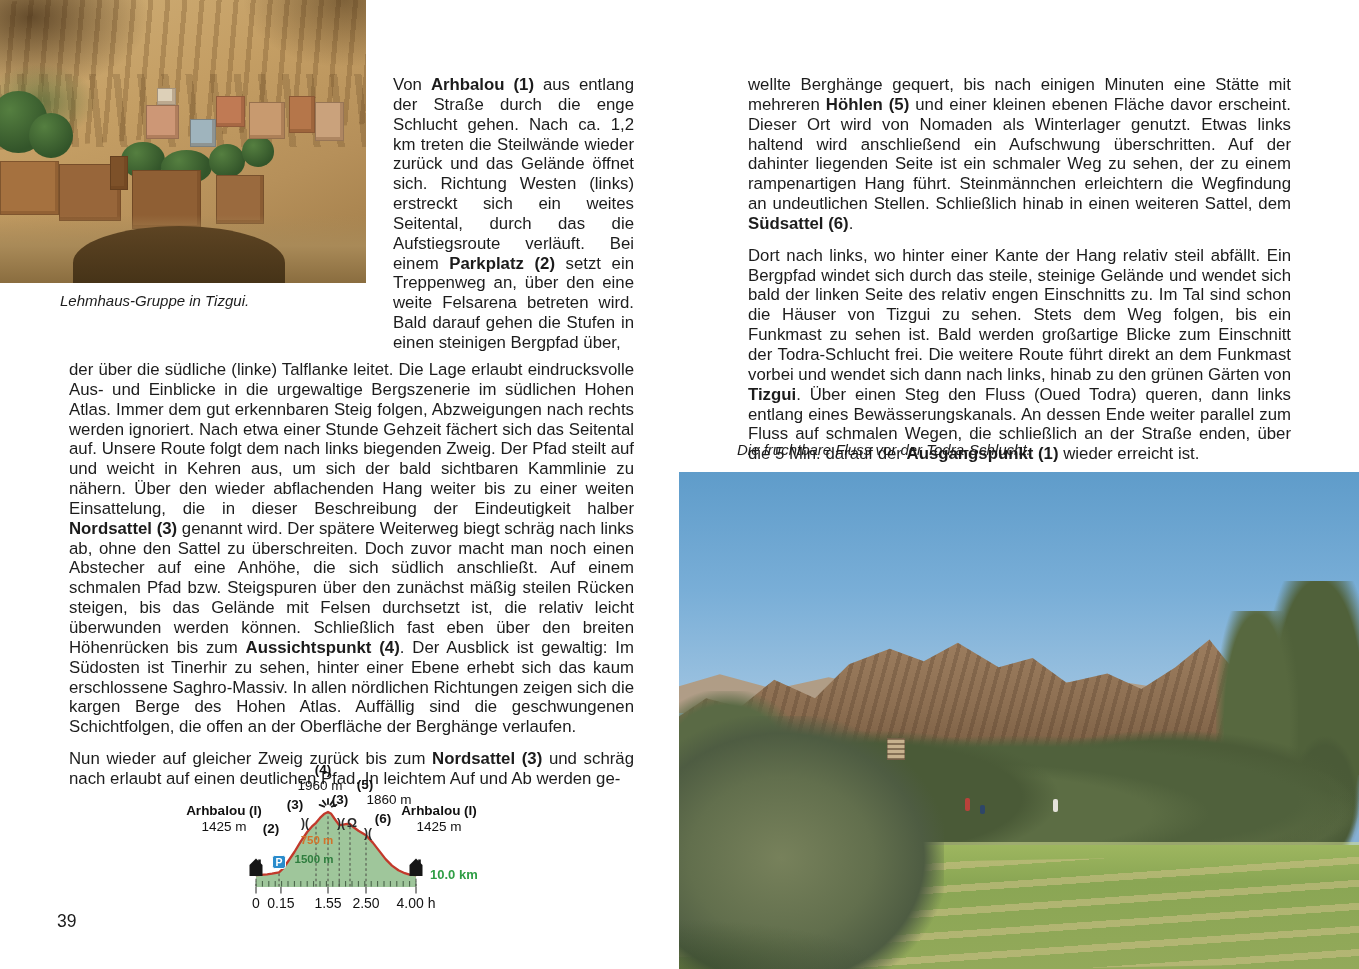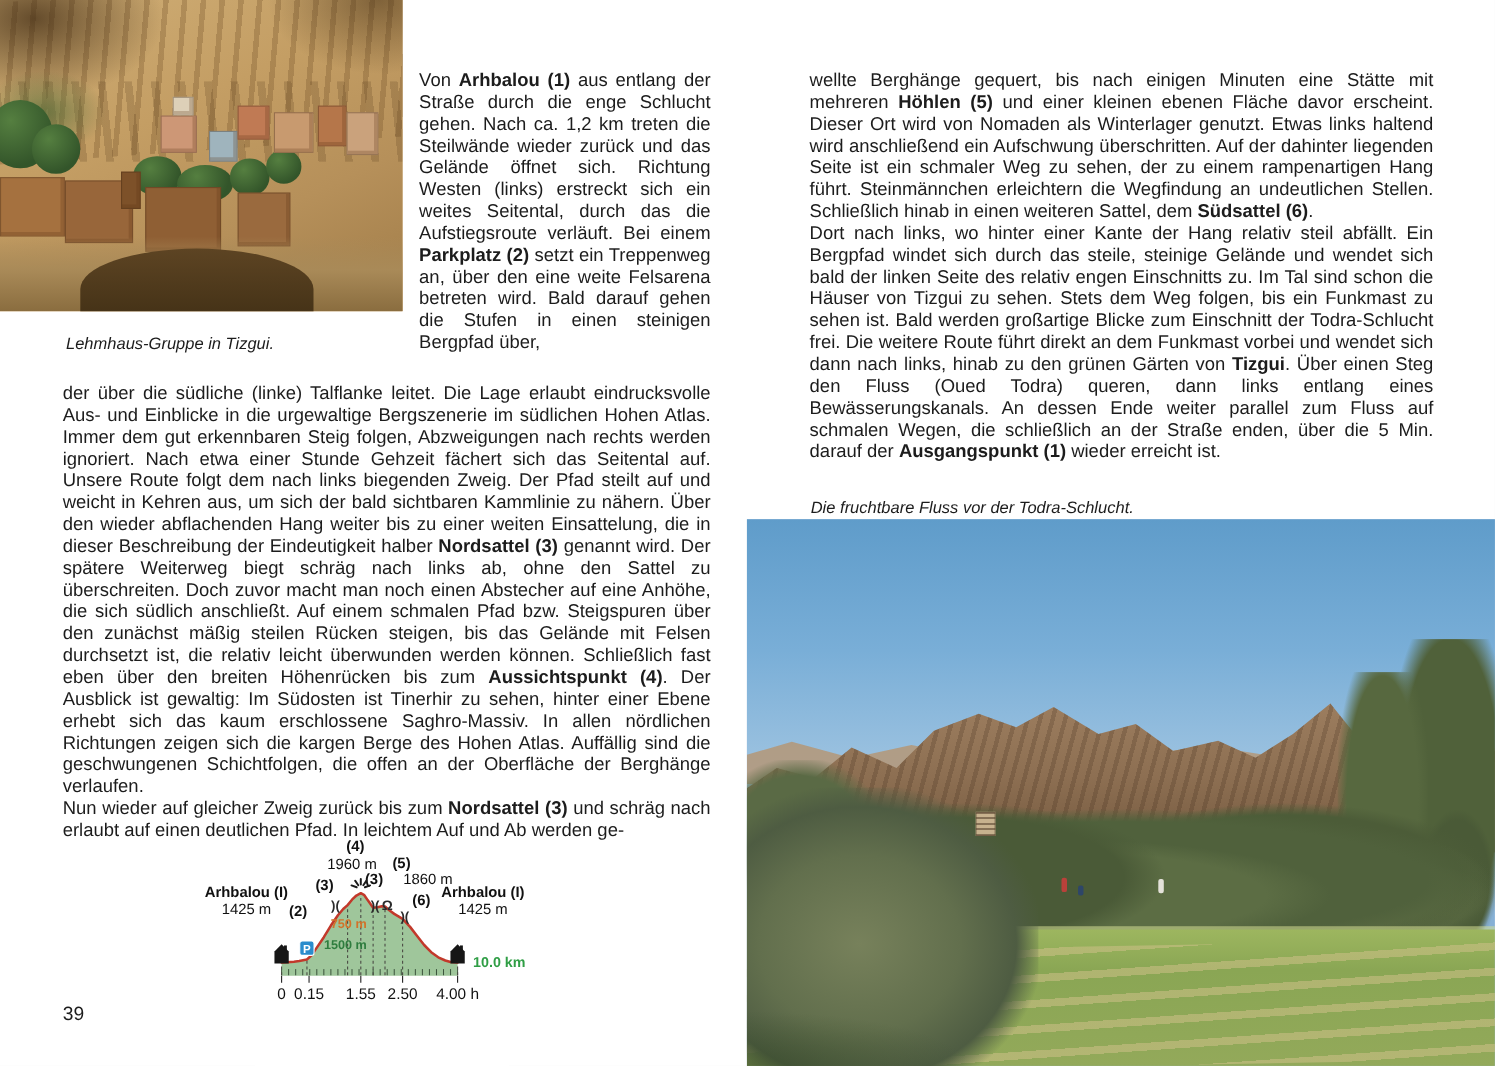--- a/index.html
+++ b/index.html
@@ -2,26 +2,26 @@
 <html><head>
 <meta charset="utf-8">
 <style>
   html,body{margin:0;padding:0;background:#e8e8e8;}
   .page{position:relative;width:1359px;height:969px;background:#ffffff;overflow:hidden;
         font-family:"Liberation Sans",sans-serif;color:#1b1b1b;}
   .page *{box-sizing:border-box;}
   .abs{position:absolute;}
   
   .bodytext{font-size:16.8px;line-height:19.85px;text-align:justify;color:#1c1c1c;}
-  .bodytext p{margin:0;}
+  .bodytext p{margin:12px;}
   .bodytext b{font-weight:bold;}
   .narrow{left:381px;top:63px;width:265px;}
   .fullw{left:57px;top:348px;width:589px;}
   .rightcol{left:736px;top:63px;width:567px;}
-  .caption{font-size:15px;font-style:italic;color:#1c1c1c;margin-top:12px;}
+  .caption{font-size:15px;font-style:italic;color:#1c1c1c;}
   .cap1{left:60px;top:292px;width:320px;}
   .cap2{left:737px;top:441px;width:600px;}
   .pagenum{left:57px;top:911px;font-size:17.5px;color:#1b1b1b;}
   
   .photo1{left:0;top:0;width:366px;height:283px;overflow:hidden;background:#c29c63;}
   .photo1 div{position:absolute;}
   .p1-bg{inset:0;background:linear-gradient(155deg,#cfae76 0%,#c49e64 38%,#b6905a 68%,#a07c48 100%);}
   .p1-strata{left:-5%;top:-4%;width:115%;height:52%;
      background:repeating-linear-gradient(99deg,rgba(112,78,38,.30) 0 5px,rgba(0,0,0,0) 5px 17px);
      transform:rotate(-4deg);}

